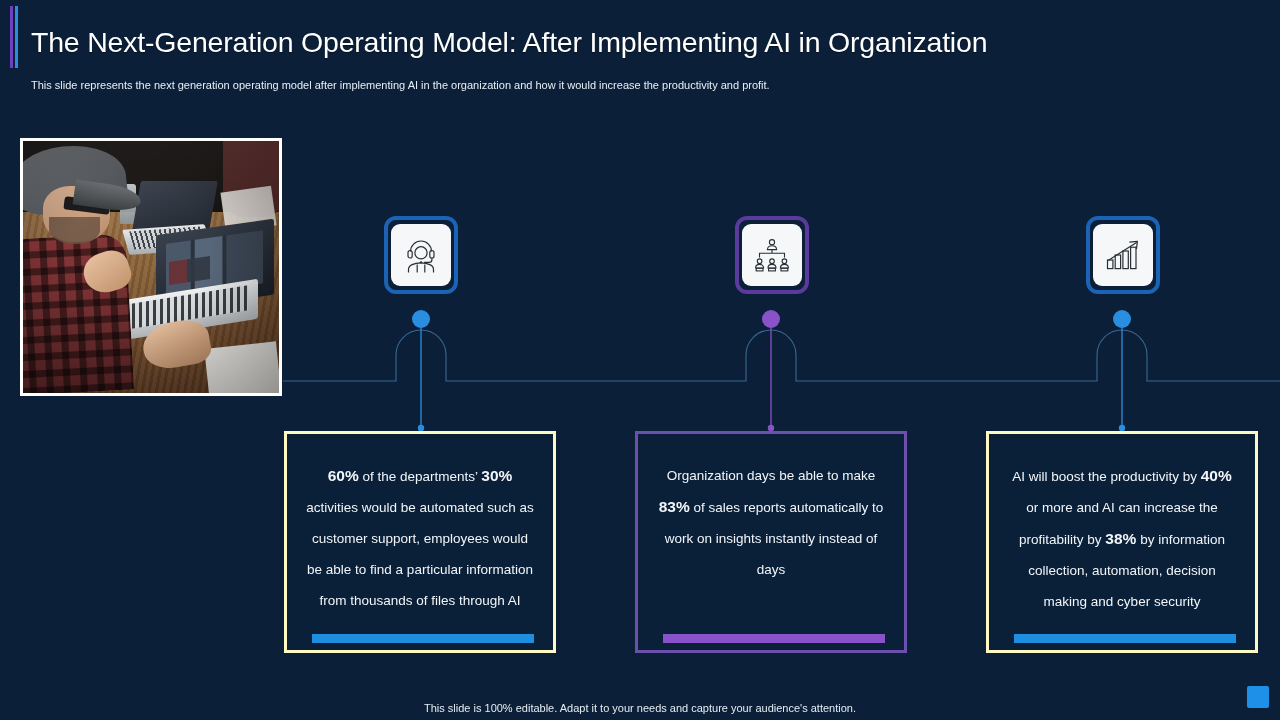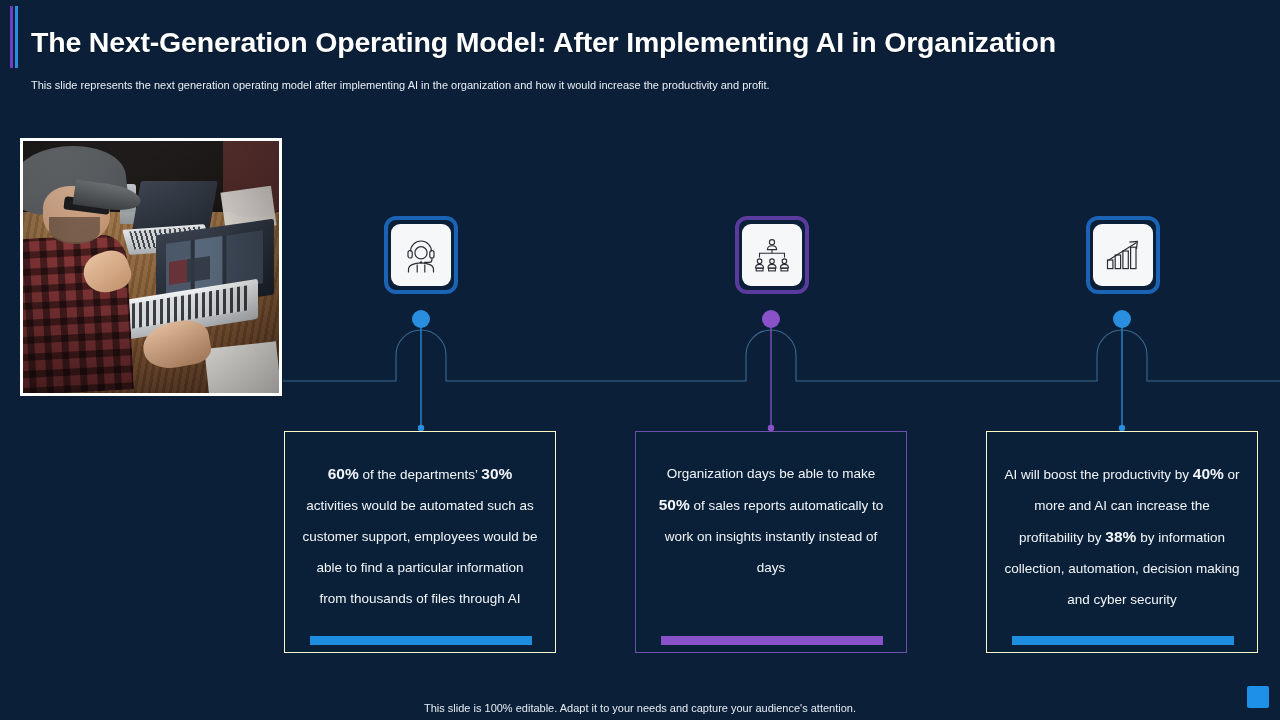--- a/index.html
+++ b/index.html
@@ -12,21 +12,21 @@
   }
   
   #accent-bars { position:absolute; left:10px; top:6px; display:flex; gap:2px; }
   #accent-bars i { display:block; width:3px; height:62px; }
   #accent-bars i.p { background:#6f3fc4; }
   #accent-bars i.b { background:#2a8de0; }
 
   
   #page-title {
     position:absolute; left:31px; top:26px;
-    font-size:28.5px; font-weight:bold; letter-spacing:-0.2px;
+    font-size:28.5px; font-weight:normal; letter-spacing:-0.2px;
     color:#ffffff; white-space:nowrap;
     text-shadow:0 1px 1px rgba(0,0,0,.45);
   }
   #page-subtitle {
     position:absolute; left:31px; top:79px;
     font-size:11px; color:#e9eef5; white-space:nowrap;text-align:center;
   }
 
   
   #photo-frame {
@@ -98,21 +98,21 @@
   .icon-badge .tile {
     position:absolute; left:7px; top:8px; width:60px; height:62px;
     background:#f5f7f9; border-radius:9px;
     display:flex; align-items:center; justify-content:center;
   }
   .icon-badge svg { display:block; }
 
   
   .info-card {
     position:absolute; width:272px; height:222px;
-    border:1px solid #fef9c3;
+    border:3px solid #fef9c3;
     background:rgba(10,34,58,.35);
     display:flex; align-items:flex-start; justify-content:center;
     padding:26px 17px 0 17px;
   }
   .info-card.purple { border-color:#6d4fae; }
   .info-card p {
     font-size:13.5px; line-height:31px; text-align:center; color:#f2f5f9;
   }
   .info-card p b { font-weight:bold; font-size:15.5px; }
   .card-accent { position:absolute; left:25px; bottom:7px; width:222px; height:9px; background:#1e8fe0; }
@@ -242,21 +242,21 @@
 
 <div class="info-card" style="left:284px; top:431px;">
   <p>
     <b>60%</b><span> of the departments’ </span><b>30%</b><span> activities would be automated such as customer support, employees would be able to find a particular information from thousands of files through AI</span>
   </p>
   <div class="card-accent"></div>
 </div>
 
 <div class="info-card purple" style="left:635px; top:431px;">
   <p>
-    <span>Organization days be able to make </span><b>50%</b><span> of  sales reports automatically to work on insights instantly instead of days</span>
+    <span>Organization days be able to make </span><b>83%</b><span> of  sales reports automatically to work on insights instantly instead of days</span>
   </p>
   <div class="card-accent purple"></div>
 </div>
 
 <div class="info-card" style="left:986px; top:431px;">
   <p>
     <span>AI will boost the productivity by </span><b>40%</b><span> or more and AI can increase the profitability by </span><b>38%</b><span> by information collection, automation, decision making and cyber security</span>
   </p>
   <div class="card-accent"></div>
 </div>

